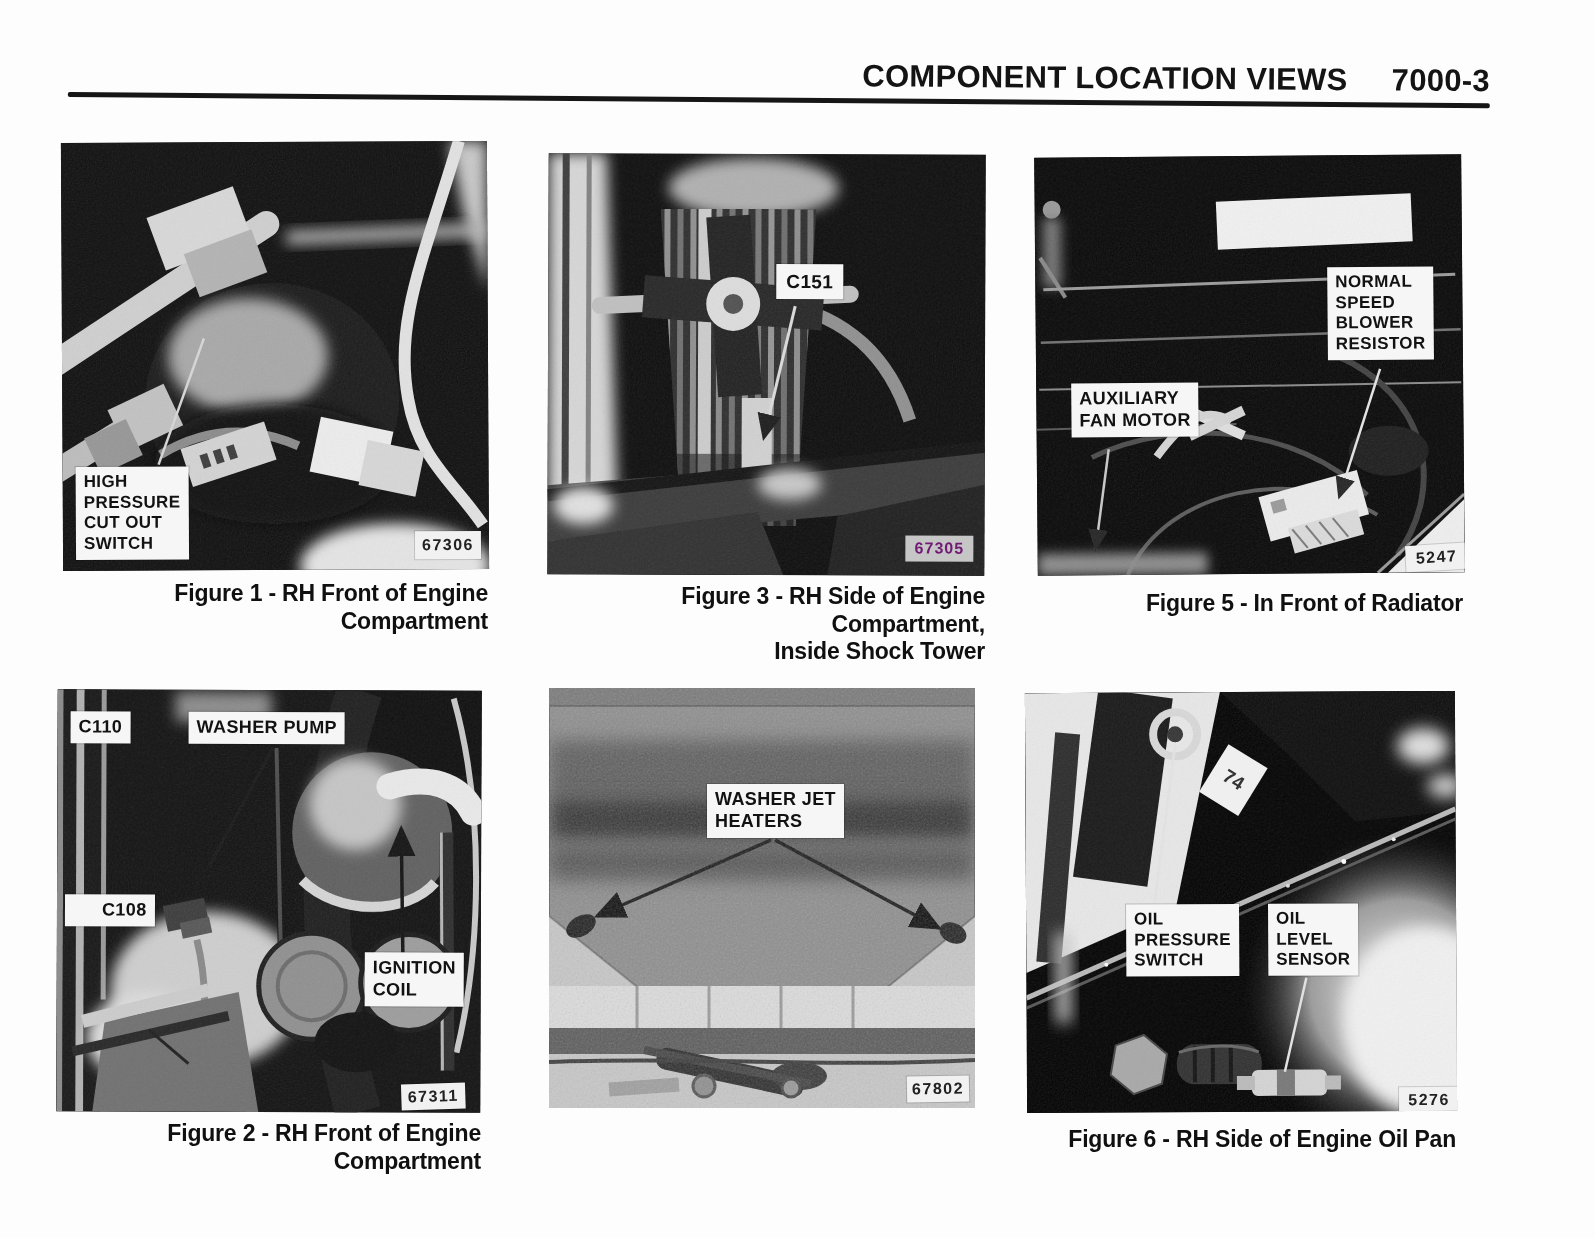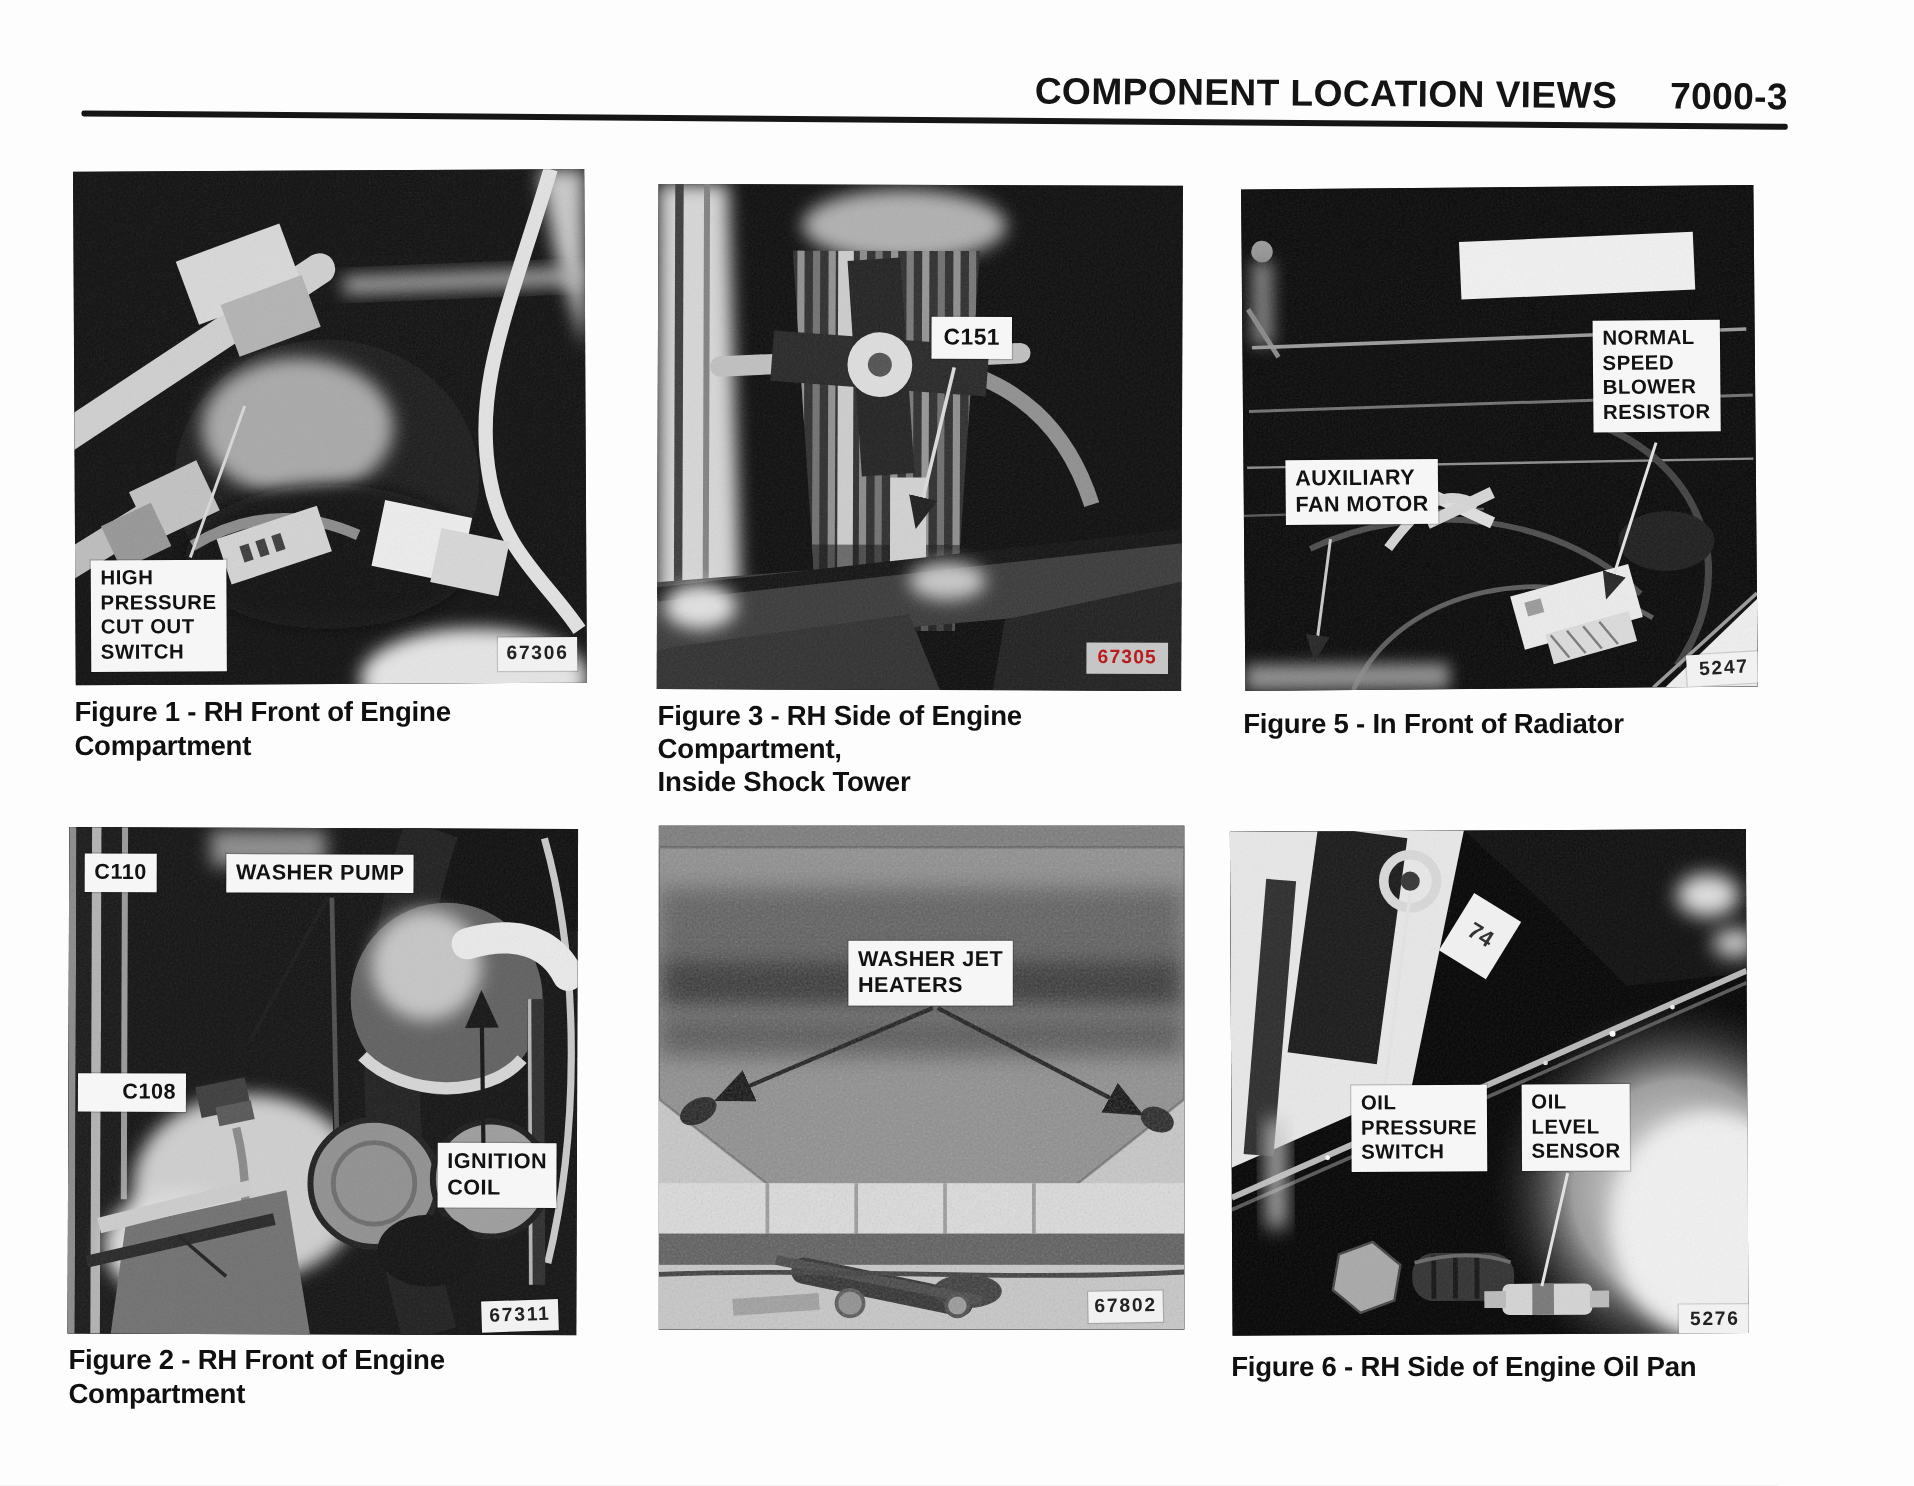--- a/index.html
+++ b/index.html
@@ -16,24 +16,24 @@
 
   .fig { position:absolute; }
   .photo { position:relative; overflow:hidden; background:#0a0a0a; }
   .photo svg.art { position:absolute; left:0; top:0; width:100%; height:100%; display:block; }
   .lbl { position:absolute; background:#f6f6f6; color:#121212; font-weight:bold;
          white-space:pre-line; padding:5px 8px; line-height:1.22; letter-spacing:0.4px;
          box-shadow:0 0 0 1px rgba(0,0,0,0.18); }
   .tag { position:absolute; background:#f1f1f1; color:#222; font-weight:bold;
          text-align:center; letter-spacing:1.5px;
          box-shadow:0 0 0 1px rgba(0,0,0,0.15); }
-  .tag-flat { background:#c6c6c6; color:#b91c1c; box-shadow:none; letter-spacing:1px; }
+  .tag-flat { background:#c6c6c6; color:#701a75; box-shadow:none; letter-spacing:1px; }
   .tag-74 { position:absolute; background:#efefef; color:#333; font-weight:bold;
             text-align:center; transform:rotate(32deg); }
-  .cap { text-align:left; font-weight:bold; font-size:23px; color:#101010;
+  .cap { text-align:right; font-weight:bold; font-size:23px; color:#101010;
          letter-spacing:-0.2px; line-height:1.2; }
 </style>
 </head>
 <body>
 
 <div class="page">
 
   <div class="hdr">
     <div class="hdr-text">
       <span>COMPONENT LOCATION VIEWS</span><span class="hdr-pg">7000-3</span>
@@ -264,21 +264,21 @@
       <div class="lbl" style="left:131px; top:22px; font-size:18px;">WASHER PUMP</div>
       <div class="lbl" style="left:8px; top:205px; font-size:18px;padding-left:37px;">C108</div>
       <div class="lbl" style="left:308px; top:262px; font-size:18px;">IGNITION
 COIL</div>
       <div class="tag" style="left:345px; top:393px; width:64px; height:26px; font-size:16px; line-height:26px; transform:rotate(-2deg);">67311</div>
     </div>
     <div class="cap" style="margin-top:8px;">Figure 2 - RH Front of Engine Compartment</div>
   </div>
 
   <div class="fig" style="left:549px; top:688px; width:426px;">
-    <div class="photo" style="width:426px; height:420px;padding-left:12px;">
+    <div class="photo" style="width:426px; height:420px;">
       <svg class="art" viewBox="0 0 426 420" preserveAspectRatio="none">
         <defs>
           <filter id="gr4">
               <feTurbulence type="fractalNoise" baseFrequency="0.55" numOctaves="3" stitchTiles="stitch"></feTurbulence>
               <feColorMatrix type="saturate" values="0"></feColorMatrix>
             </filter>
           <filter id="bl4" x="-60%" y="-60%" width="220%" height="220%">
               <feGaussianBlur stdDeviation="9"></feGaussianBlur>
             </filter>
           <marker id="m4" markerWidth="10" markerHeight="8" refX="8" refY="4" orient="auto">

